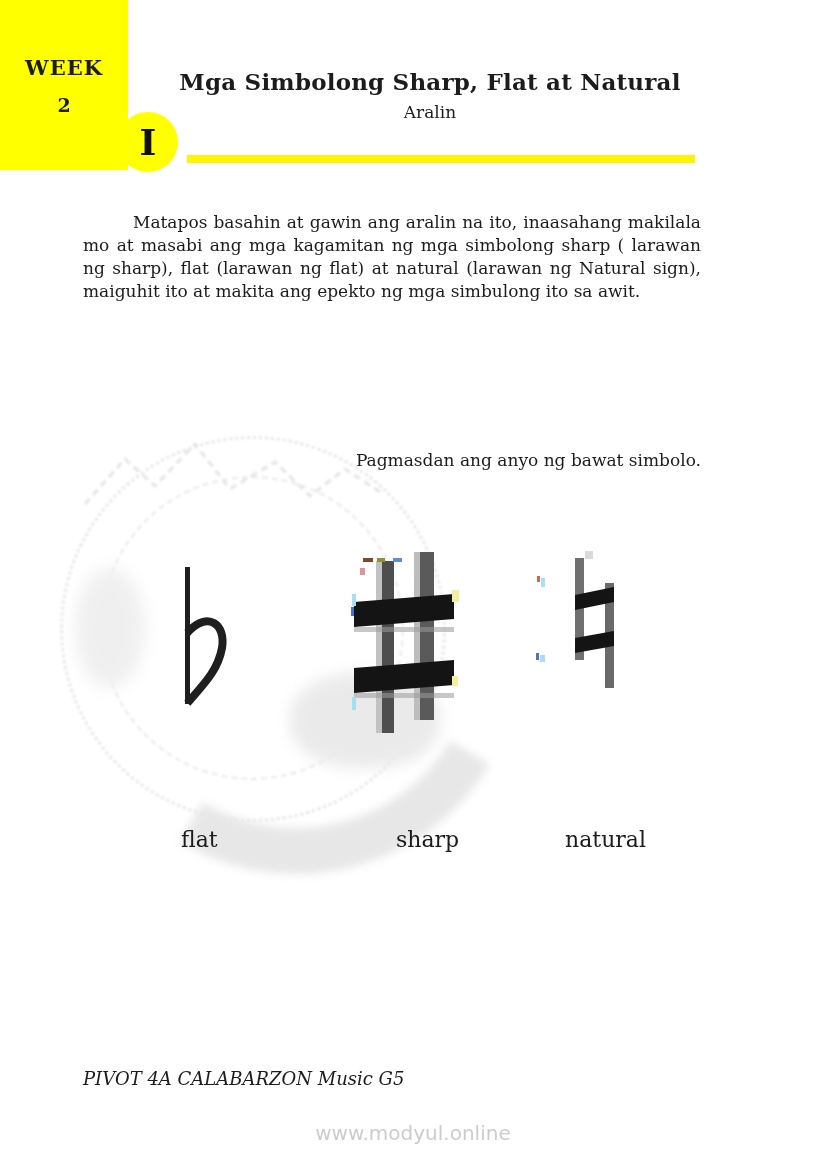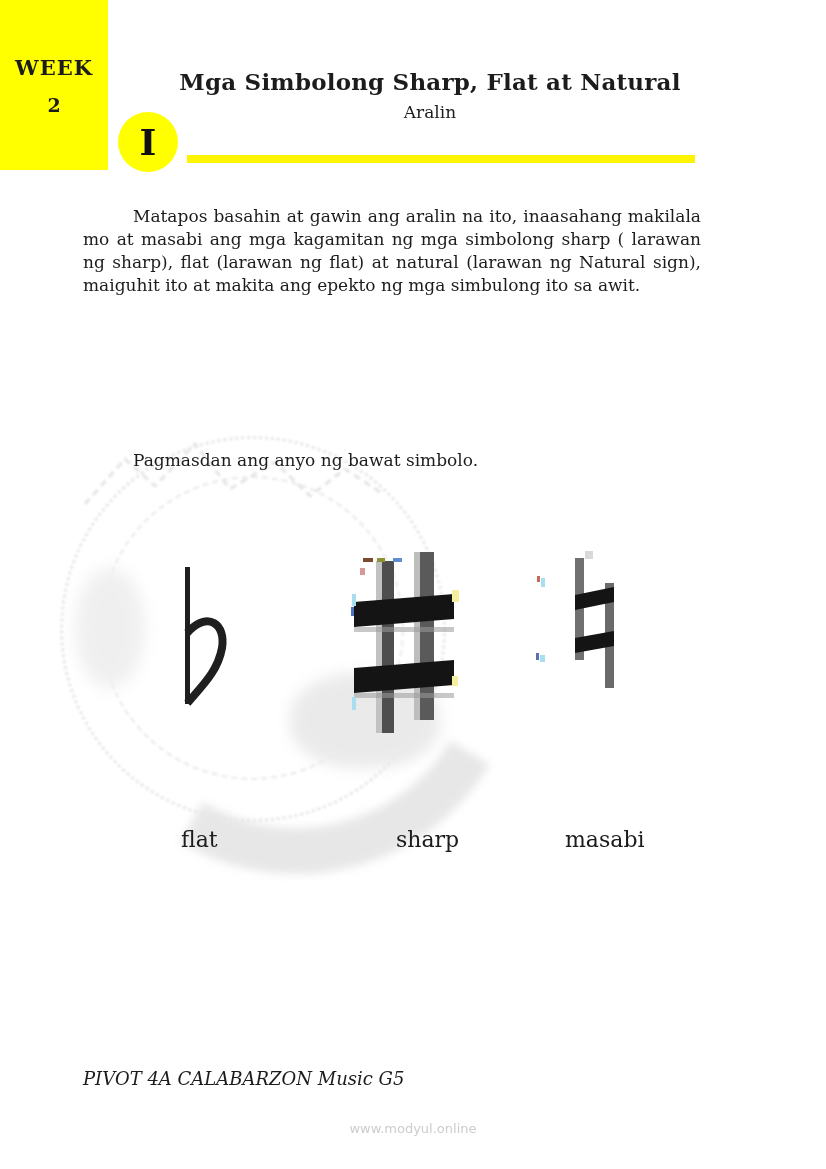--- a/index.html
+++ b/index.html
@@ -4,21 +4,21 @@
 <style>
   html,body { margin:0; padding:0; background:#ffffff; }
   .page {
     position:relative; width:826px; height:1169px; margin:0 auto;
     background:#ffffff; overflow:hidden;
     font-family:"DejaVu Serif", serif; color:#1c1c1c;
   }
 
   
   .week-badge {
-    position:absolute; left:0; top:0; width:108px; height:170px;
+    position:absolute; left:0; top:0; width:128px; height:170px;
     background:#ffff00; display:flex; flex-direction:column;
     align-items:center; justify-content:center; gap:14px;
     font-weight:bold; text-align:left;
   }
   .week-badge .w1 { font-size:21px; letter-spacing:1px; }
   .week-badge .w2 { font-size:19px; }
 
   
   .header { position:absolute; left:130px; top:68px; width:600px; text-align:center; }
   .header .title { font-size:23px; font-weight:bold; letter-spacing:.2px; }
@@ -30,23 +30,23 @@
     display:flex; align-items:center; justify-content:center;
     font-weight:bold; font-size:36px; color:#111;
   }
   .rule { position:absolute; left:187px; top:155px; width:508px; height:8px; background:#fcf400; }
 
   
   .para {
     position:absolute; left:83px; width:618px;
     text-align:justify; font-size:17px; line-height:23px; text-indent:50px;
   }
-  #para1 { top:188px; }
+  #para1 { top:194px; }
   #para2 { top:363px; line-height:30px; }
-  #para3 { top:428px; line-height:30px; text-align:left; }
+  #para3 { top:428px; line-height:30px; text-align:right; }
 
   
   .seal { position:absolute; left:35px; top:418px; width:450px; height:420px;
           opacity:.55; filter:blur(1px); pointer-events:none; }
   .seal .ring1 { position:absolute; left:25px; top:18px; width:380px; height:380px;
                  border-radius:50%; border:3px dotted #d2d2d2; }
   .seal .ring2 { position:absolute; left:65px; top:58px; width:300px; height:300px;
                  border-radius:50%; border:2px dashed #d7d7d7; }
   .seal .band  { position:absolute; left:35px; top:4px; width:360px; height:360px;
                  border-radius:50%; border:46px solid transparent;
@@ -71,21 +71,21 @@
   .artifact { position:absolute; }
 
   
   .footer-left {
     position:absolute; left:83px; top:1068px;
     font-style:italic; font-size:18px;
   }
   .page-number { position:absolute; left:0; top:1073px; width:826px; text-align:center; font-size:16px; }
   .site-watermark {
     position:absolute; left:0; top:1121px; width:826px; text-align:center;
-    font-size:13px; color:#cccccc; font-family:"DejaVu Sans", sans-serif;
+    font-size:20px; color:#cccccc; font-family:"DejaVu Sans", sans-serif;
   }
 </style>
 </head>
 <body>
 
 <div class="page">
 
   <div class="week-badge">
     <div class="w1">WEEK</div>
     <div class="w2">2</div>
@@ -147,18 +147,18 @@
   <div class="artifact" style="left:452px;top:590px;width:7px;height:12px;background:#f3ef9e"></div>
   <div class="artifact" style="left:452px;top:676px;width:6px;height:10px;background:#f3ef9e"></div>
   <div class="artifact" style="left:352px;top:697px;width:4px;height:13px;background:#a8dff0"></div>
   <div class="artifact" style="left:537px;top:576px;width:3px;height:6px;background:#c46a5a"></div>
   <div class="artifact" style="left:541px;top:578px;width:4px;height:9px;background:#a8dff0"></div>
   <div class="artifact" style="left:536px;top:653px;width:3px;height:7px;background:#5d6fb4"></div>
   <div class="artifact" style="left:540px;top:655px;width:5px;height:7px;background:#a8dff0"></div>
 
   <span class="symbol-label" id="label-flat">flat</span>
   <span class="symbol-label" id="label-sharp">sharp</span>
-  <span class="symbol-label" id="label-natural">masabi</span>
+  <span class="symbol-label" id="label-natural">natural</span>
 
   <div class="footer-left">PIVOT 4A CALABARZON Music G5</div>
   <div class="site-watermark">www.modyul.online</div>
 
 </div>
 
 </body></html>

